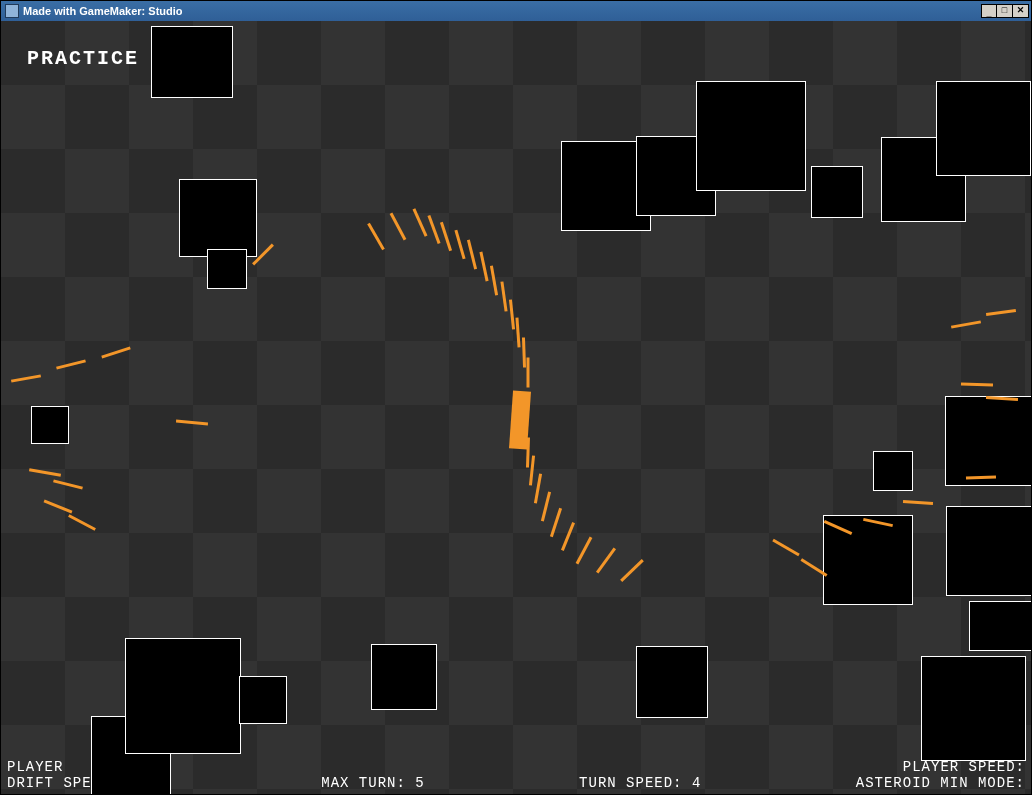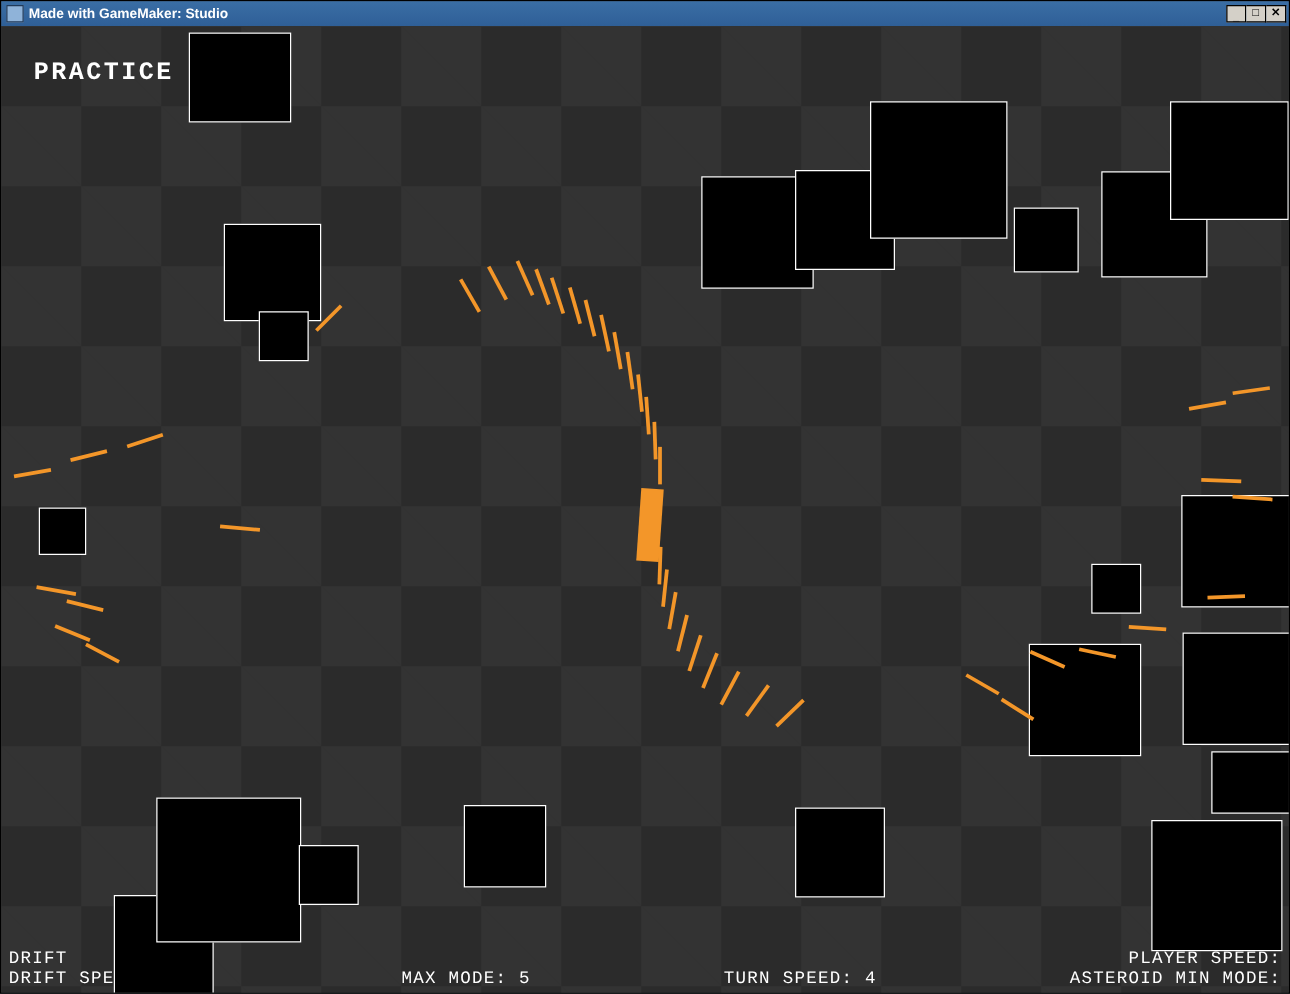--- a/index.html
+++ b/index.html
@@ -155,26 +155,26 @@
   </div>
 
   <div class="viewport" id="viewport">
 
     <div class="hud-top">PRACTICE MODE</div>
 
     <div class="player"></div>
 
     <div class="hud-bottom">
       <div class="hud-row">
-        <span class="hud-cell"><span>DRIFT</span>       <span>17</span></span>
+        <span class="hud-cell"><span>PLAYER</span>       <span>17</span></span>
         <span class="hud-cell hud-right"><span>PLAYER SPEED:</span></span>
       </div>
       <div class="hud-row">
         <span class="hud-cell"><span>DRIFT SPEED:</span> <span>0.01</span></span>
-        <span class="hud-cell"><span>MAX MODE:</span> <span>5</span></span>
+        <span class="hud-cell"><span>MAX TURN:</span> <span>5</span></span>
         <span class="hud-cell"><span>TURN SPEED:</span> <span>4</span></span>
         <span class="hud-cell hud-right"><span>ASTEROID MIN MODE:</span></span>
       </div>
     </div>
 
   <div class="asteroid" style="left: 150px; top: 5px; width: 82px; height: 72px;"></div>
       <div class="asteroid" style="left: 560px; top: 120px; width: 90px; height: 90px;"></div>
       <div class="asteroid" style="left: 635px; top: 115px; width: 80px; height: 80px;"></div>
       <div class="asteroid" style="left: 695px; top: 60px; width: 110px; height: 110px;"></div>
       <div class="asteroid" style="left: 810px; top: 145px; width: 52px; height: 52px;"></div>

